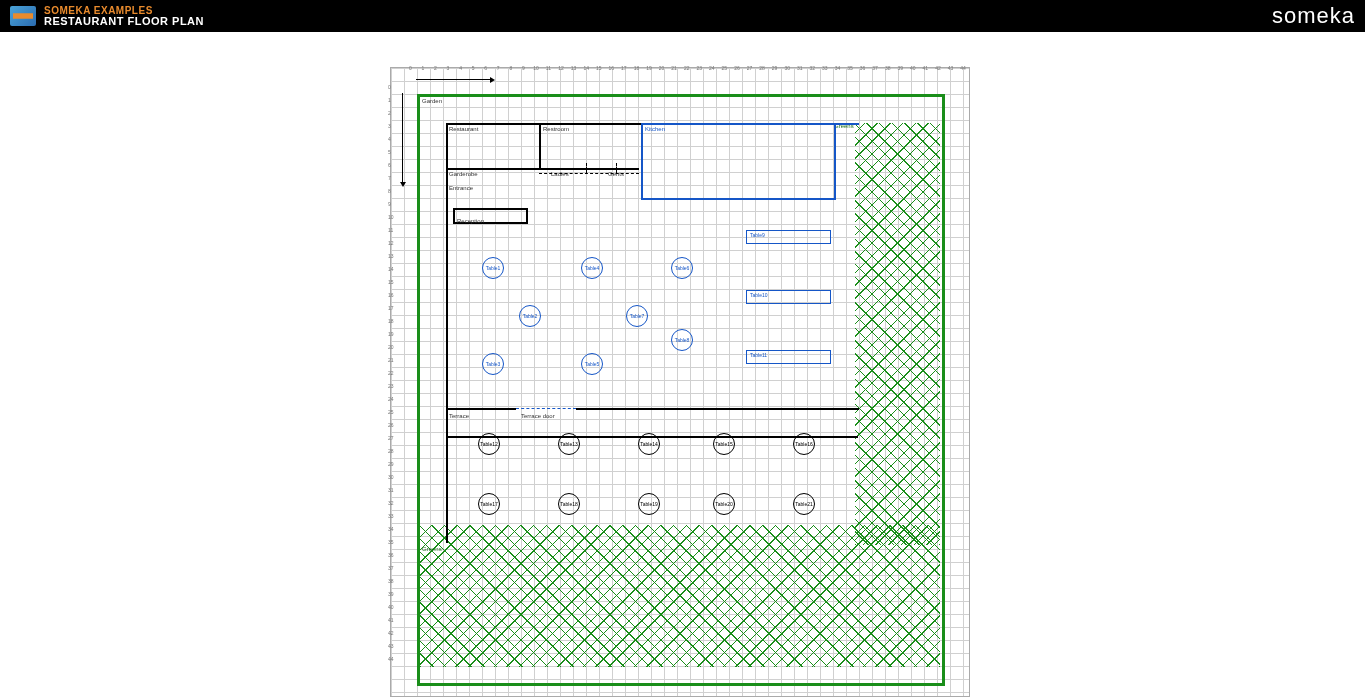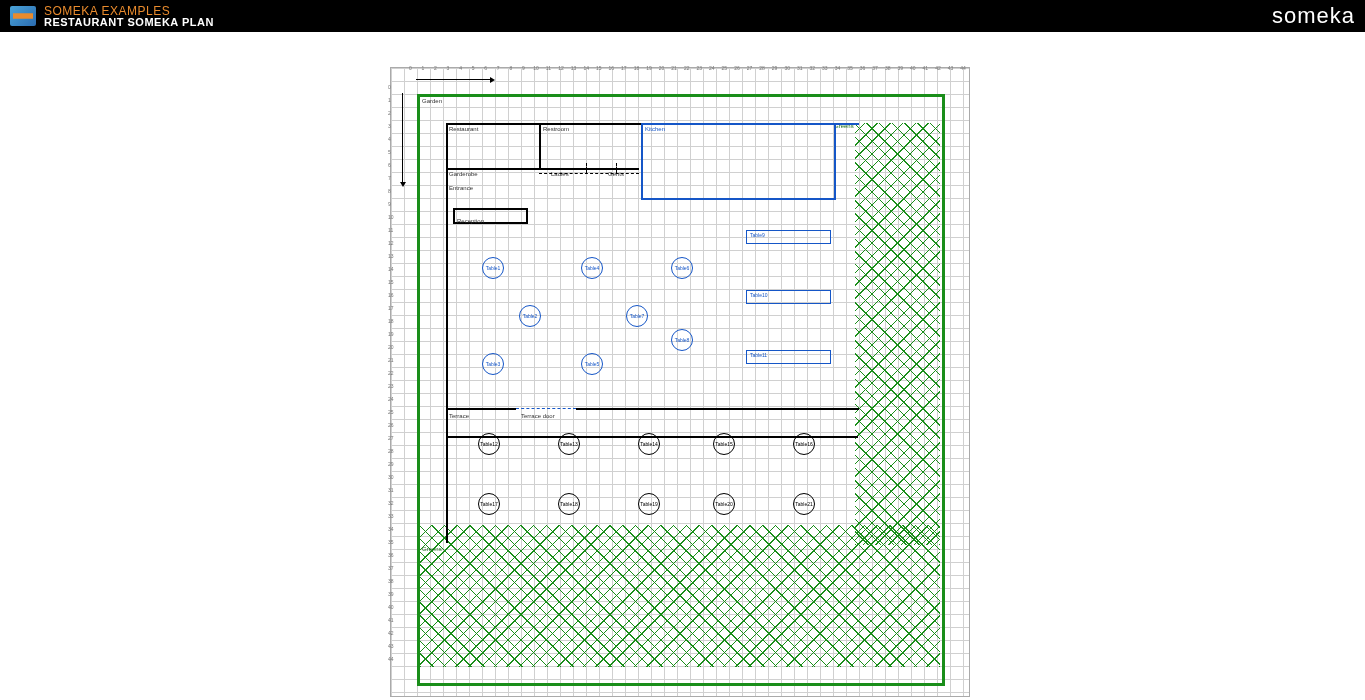--- a/index.html
+++ b/index.html
@@ -24,21 +24,21 @@
     height: 20px;
     background: linear-gradient(135deg,#4aa3d8,#2b6cb0);
     margin-right: 8px;
     border-radius: 2px;
     position: relative;
   }
   .header-icon::after{
     content:"";position:absolute;inset:3px;background:#e98b2d;clip-path:polygon(0 30%,100% 30%,100% 70%,0 70%);
   }
   .header-text { display:flex; flex-direction:column; line-height:1; }
-  .header-top { font-size: 12px; color: #e98b2d; font-weight:normal; letter-spacing:0.5px;}
+  .header-top { font-size: 10px; color: #e98b2d; font-weight:bold; letter-spacing:0.5px;}
   .header-title { font-size: 11px; font-weight: bold; color:#fff; letter-spacing:0.5px;}
   .brand {
     margin-left: auto;
     font-size: 22px;
     letter-spacing: 1px;
     color: #fff;
     font-weight: 300;
   }
   .page {
     width: 1365px;
@@ -176,21 +176,21 @@
   }
 
 </style>
 </head>
 <body>
 
 <div class="header">
   <div class="header-icon"></div>
   <div class="header-text">
     <span class="header-top">SOMEKA EXAMPLES</span>
-    <span class="header-title">RESTAURANT SOMEKA PLAN</span>
+    <span class="header-title">RESTAURANT FLOOR PLAN</span>
   </div>
   <div class="brand">someka</div>
 </div>
 
 <div class="page">
   <div class="sheet-outer">
     <div class="grid"></div>
 
     <div class="ruler-top" id="ruler-top">
         <span>0</span>

